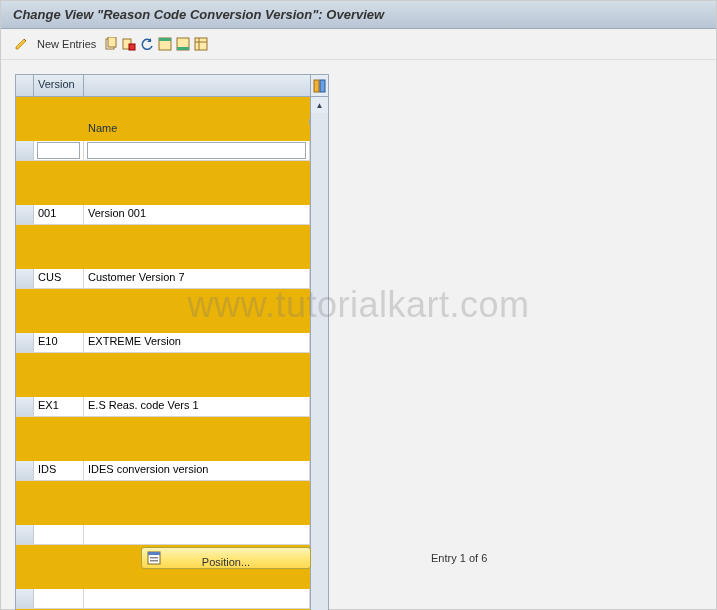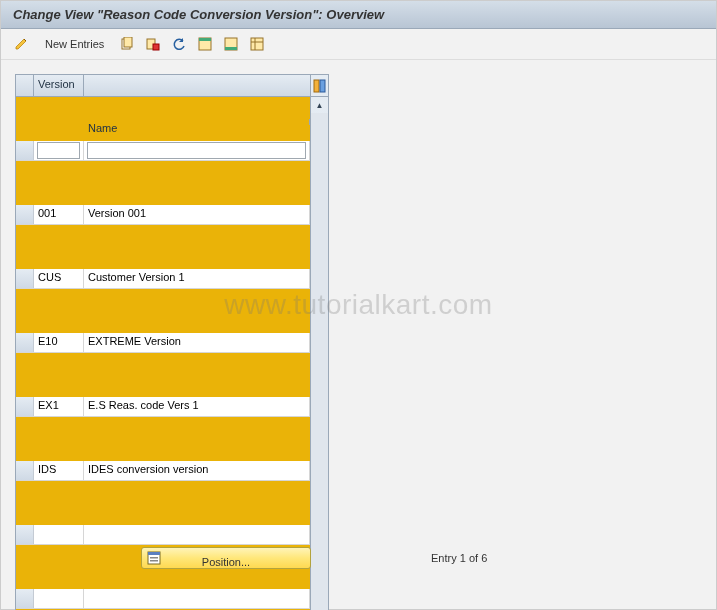--- a/index.html
+++ b/index.html
@@ -13,21 +13,20 @@
       font-size: 13px;
       font-weight: bold;
       font-style: italic;
       color: #333;
     }
 
     .toolbar {
       padding: 6px 12px;
       display: flex;
       align-items: center;
-      gap: 8px;
       border-bottom: 1px solid #ddd;
       background: #f2f2f2;
     }
     .toolbar .icon-btn {
       width: 18px; height: 18px;
       display: inline-flex;
       align-items: center;
       justify-content: center;
       cursor: pointer;
     }
@@ -114,21 +113,21 @@
       position: relative;
       color: #333;
     }
     .position-btn .icon-left { position:absolute; left:4px; top:2px; width:16px; height:16px; display:flex; align-items:center; justify-content:center; }
     .entry-text { color: #333; text-align: center; }
     
     .watermark {
       position: absolute;
       top: 50%; left: 50%;
       transform: translate(-50%,-50%);
-      font-size: 28px;
+      font-size: 36px;
       color: rgba(120,120,120,0.28);
       pointer-events: none;
       white-space: nowrap;
       font-family: Arial, sans-serif;
       letter-spacing: 0.5px;
     }
   </style>
 </head>
 <body>
 <div class="container">
@@ -197,21 +196,21 @@
       </div>
 
       <div class="table-body-row">
         <div class="td-sel"></div>
         <div class="td-version">001</div>
         <div class="td-name">Version 001</div>
       </div>
       <div class="table-body-row">
         <div class="td-sel"></div>
         <div class="td-version">CUS</div>
-        <div class="td-name">Customer Version 1</div>
+        <div class="td-name">Customer Version 7</div>
       </div>
       <div class="table-body-row">
         <div class="td-sel"></div>
         <div class="td-version">E10</div>
         <div class="td-name">EXTREME Version</div>
       </div>
       <div class="table-body-row">
         <div class="td-sel"></div>
         <div class="td-version">EX1</div>
         <div class="td-name">E.S Reas. code Vers 1</div>

